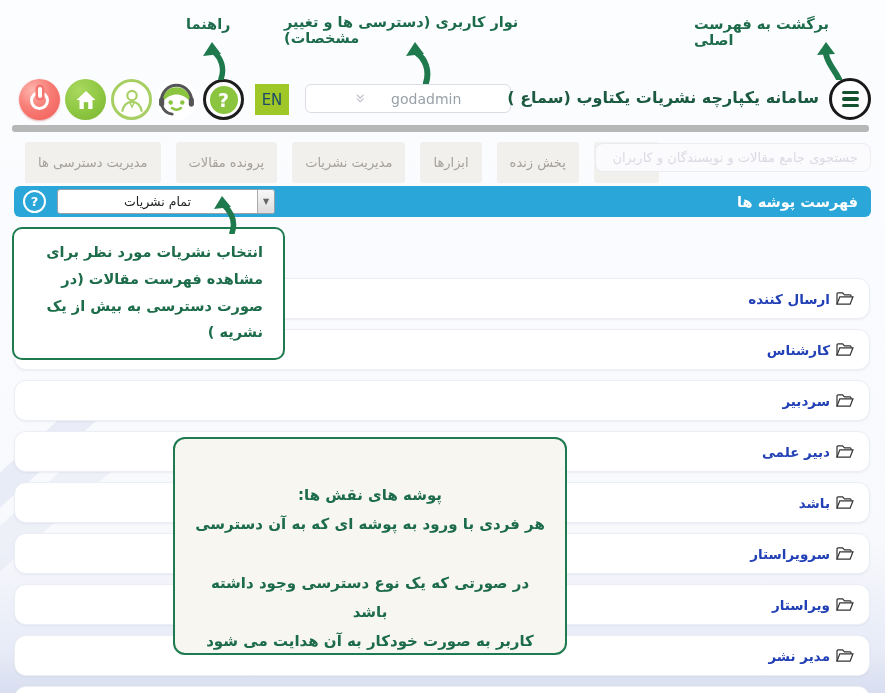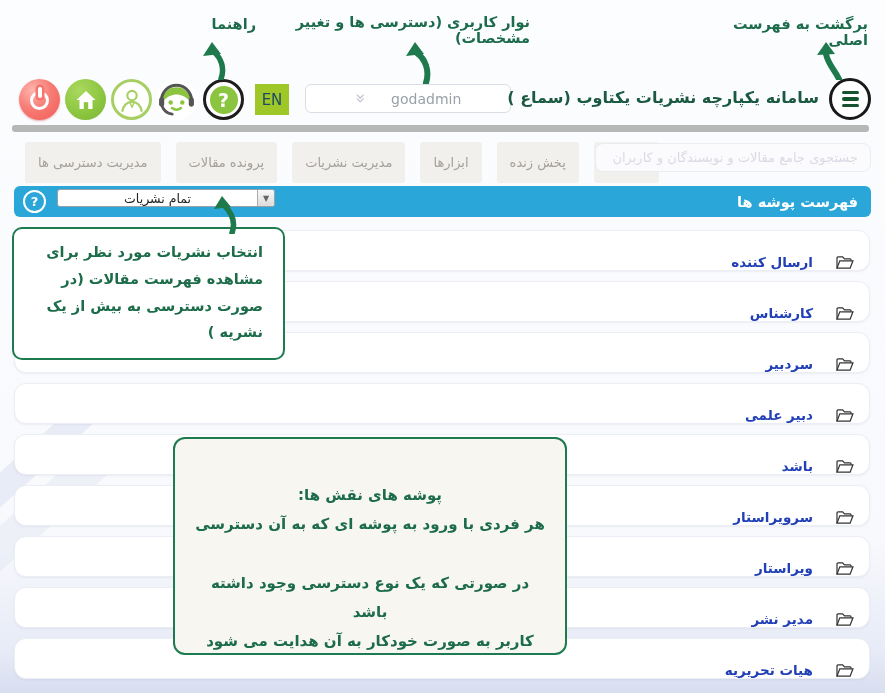--- a/index.html
+++ b/index.html
@@ -11,21 +11,21 @@
     background:linear-gradient(180deg,#fcfdff 0%,#f8f9fc 78%,#e7ebf7 94%,#d8def0 100%);
   }
   .page { position:relative; width:885px; height:693px; }
 
   
   .deco { position:absolute; background:rgba(196,206,231,.30); transform:rotate(-42deg); z-index:0; }
   .deco1 { left:-34px; top:440px; width:150px; height:26px; }
   .deco2 { left:-60px; top:500px; width:190px; height:34px; background:rgba(206,214,236,.25); }
 
   
-  .ann { position:absolute; color:#1c6b4b; font-weight:bold; font-size:14.5px; text-align:right; direction:rtl; z-index:3; }
+  .ann { position:absolute; color:#1c6b4b; font-weight:bold; font-size:14.5px; text-align:left; direction:rtl; z-index:3; }
   .ann-help { left:186px; top:16px; width:70px; }
   .ann-userbar { left:284px; top:14px; width:246px; }
   .ann-back { left:694px; top:16px; width:174px; }
   .arrow { position:absolute; z-index:3; }
   .arrow-help { left:201px; top:42px; }
   .arrow-userbar { left:403px; top:42px; }
   .arrow-back { left:812px; top:42px; }
   .arrow-select { left:212px; top:196px; z-index:6; }
 
   
@@ -52,27 +52,27 @@
   .tabs { position:absolute; left:25px; top:142px; display:flex; gap:15px; z-index:2; }
   .tab { background:#f1f0ed; color:#a5a09b; font-size:13px; padding:13px 13px; border-radius:3px; direction:rtl; white-space:nowrap; cursor:pointer; }
   .search-box { position:absolute; left:595px; top:143px; width:276px; height:29px; z-index:2; }
   .search-box input { width:100%; height:100%; background:#fbfbfd; border:1px solid #ebebf2; border-radius:8px; direction:rtl; text-align:right; padding:0 12px; font-size:13px; font-family:"DejaVu Sans",sans-serif; color:#9aa; }
   .search-box input::placeholder { color:#dadae4; }
 
   
   .blue-bar { position:absolute; left:14px; top:186px; width:857px; height:31px; background:#2aa6d9; border-radius:6px; display:flex; align-items:center; z-index:2; }
   .blue-bar .bar-title { position:absolute; right:13px; color:#fff; font-weight:bold; font-size:14.5px; direction:rtl; }
   .bar-help { position:absolute; left:9px; width:23px; height:23px; border:2px solid #fff; border-radius:50%; color:#fff; font-size:13px; font-weight:bold; display:flex; align-items:center; justify-content:center; cursor:pointer; }
-  .journal-select { position:absolute; left:43px; top:3px; width:218px; height:18px; background:#fff; border:1px solid #9aa0a8; border-radius:3px; display:flex; align-items:center; cursor:pointer; }
+  .journal-select { position:absolute; left:43px; top:3px; width:218px; height:25px; background:#fff; border:1px solid #9aa0a8; border-radius:3px; display:flex; align-items:center; cursor:pointer; }
   .journal-select .sel-text { flex:1; text-align:center; font-size:12.5px; color:#222; direction:rtl; }
   .journal-select .sel-btn { width:17px; height:100%; background:linear-gradient(#f8f8f8,#dcdcdc); border-left:1px solid #aaa; border-radius:0 2px 2px 0; display:flex; align-items:center; justify-content:center; color:#666; font-size:8px; }
 
   
   .rows { position:absolute; left:14px; top:230px; width:856px; z-index:1; }
-  .frow { position:absolute; left:0; width:856px; height:41px; background:#fff; border:1px solid #eceef5; border-radius:12px; box-shadow:0 1px 2px rgba(120,130,160,.10); display:flex; align-items:flex-end; direction:rtl; padding-right:15px; gap:22px; cursor:pointer; }
+  .frow { position:absolute; left:0; width:856px; height:41px; background:#fff; border:1px solid #eceef5; border-radius:12px; box-shadow:0 1px 2px rgba(120,130,160,.10); display:flex; align-items:center; direction:rtl; padding-right:15px; gap:5px; cursor:pointer;margin-top:48px; }
   .frow .flabel { color:#2240b6; font-weight:bold; font-size:13.5px; }
 
   
   .tip { position:absolute; border:2.5px solid #1e7a4f; color:#1c6b49; font-weight:bold; direction:rtl; z-index:5; }
   .tip1 { left:12px; top:227px; width:273px; background:#fff; border-radius:10px; padding:10px 20px 12px; font-size:14.5px; line-height:1.85; text-align:right; }
   .tip2 { left:173px; top:437px; width:394px; height:218px; background:#f7f6f1; border-radius:12px; padding:42px 16px 6px; font-size:15px; line-height:1.95; text-align:center; }
   .tip2 .spacer { height:29px; }
 </style>
 </head>
 <body>

